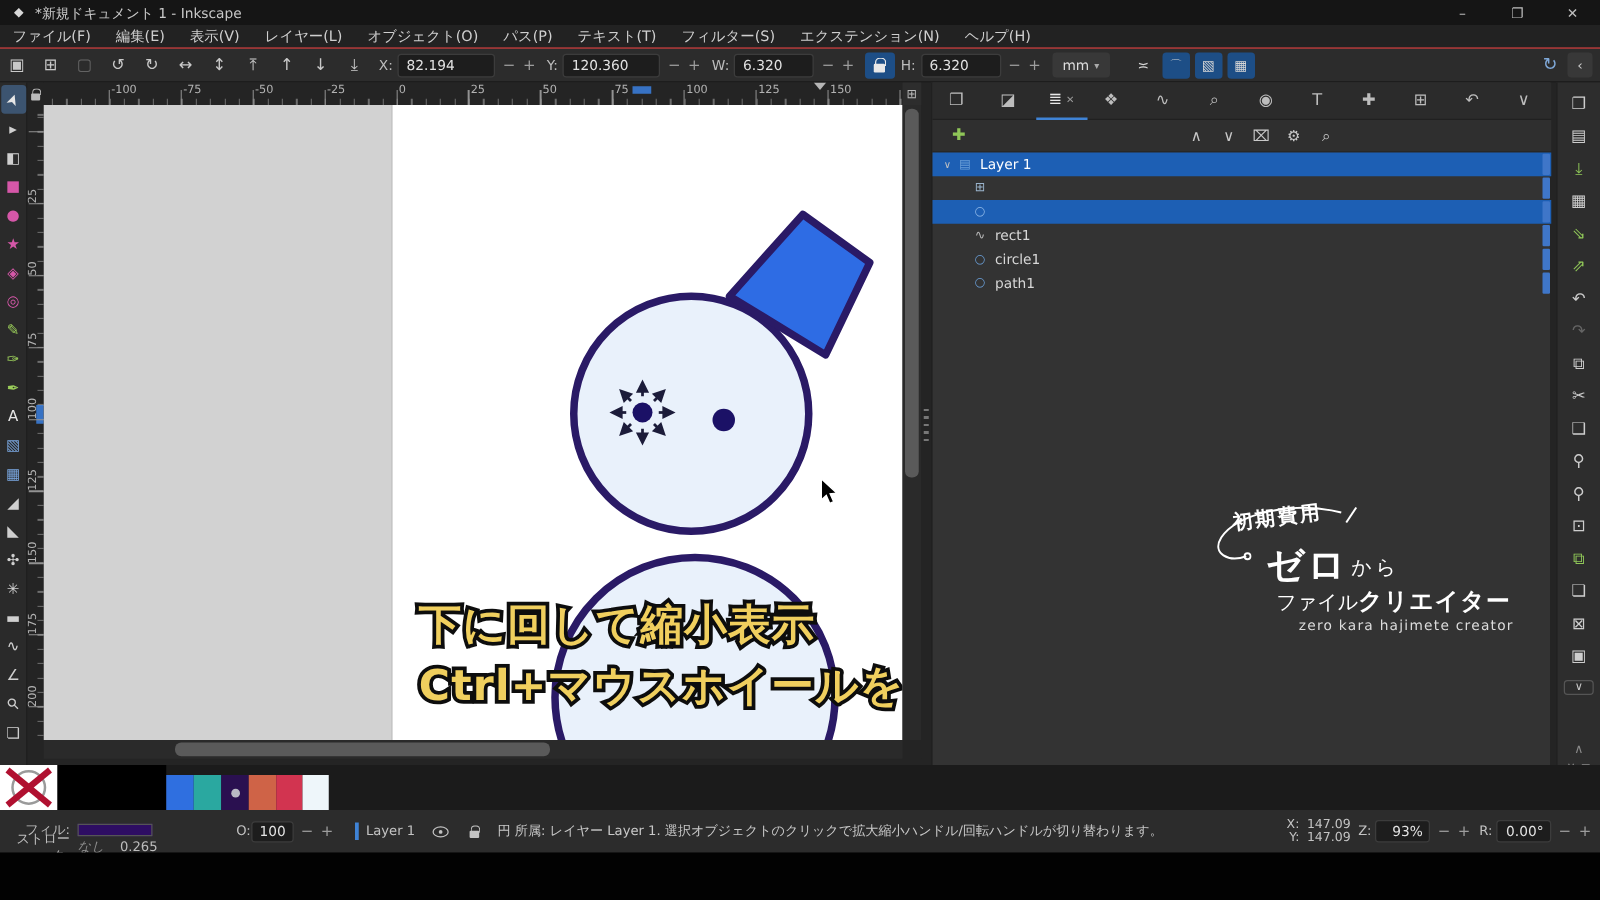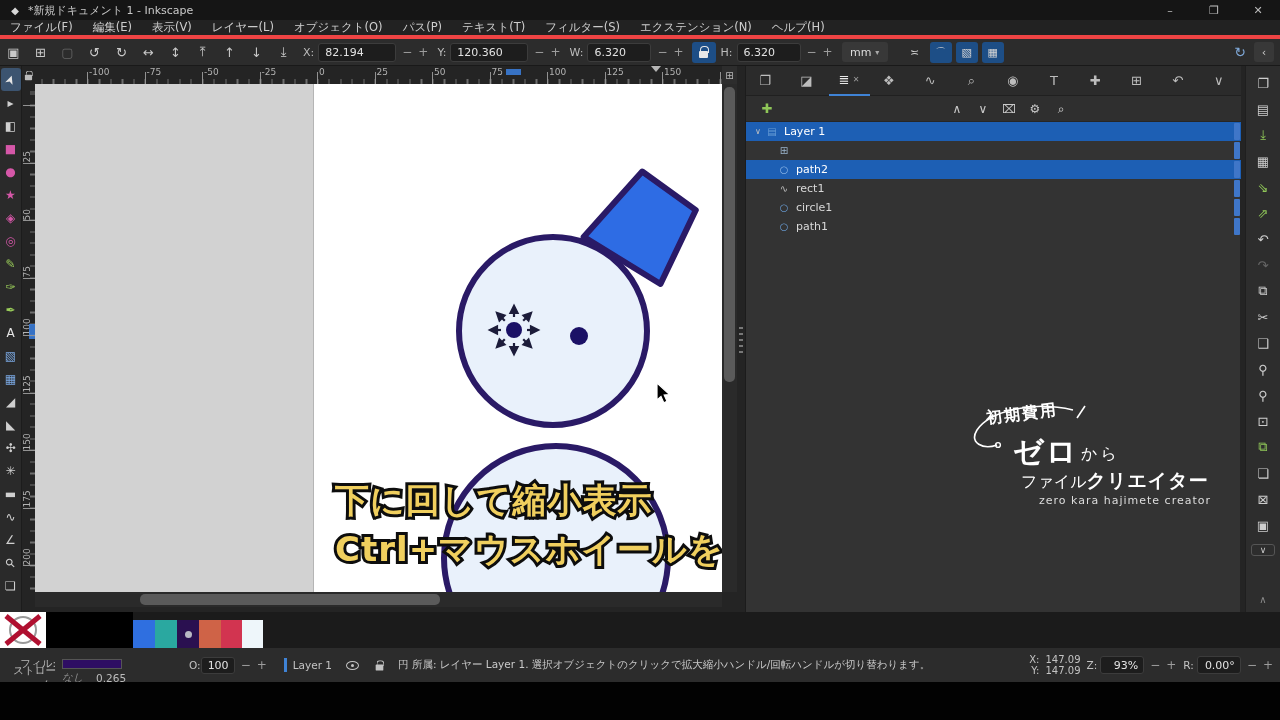--- a/index.html
+++ b/index.html
@@ -11,21 +11,21 @@
   
   #titlebar { left:0; top:0; width:1280px; height:20px; background:#151515;
     display:flex; align-items:center; color:#c9c9c9; font-size:11px; }
   #titlebar .appicon { width:14px; text-align:center; margin:0 6px 0 8px; color:#d8d8d8; font-size:10px;}
   #titlebar .wbtns { margin-left:auto; display:flex; }
   #titlebar .wbtn { width:44px; height:20px; display:flex; align-items:center; justify-content:center;
     color:#bdbdbd; font-size:11px; }
 
   
   #menubar { left:0; top:20px; width:1280px; height:19px; background:#222222;
-    display:flex; align-items:center; color:#cfcfcf; font-size:11.5px; border-bottom:4px solid #ef4444;}
+    display:flex; align-items:center; color:#cfcfcf; font-size:11.5px; border-bottom:1px solid #ef4444;}
   #menubar .mitem { padding:0 10px; height:100%; display:flex; align-items:center; }
 
   
   #toolbar { left:0; top:39px; width:1280px; height:27px; background:#2c2c2c;
     display:flex; align-items:center; color:#c5c5c5; font-size:11px; border-bottom:1px solid #191919;}
   #toolbar .tbtn { width:27px; height:23px; display:flex; align-items:center; justify-content:center;
     font-size:13px; color:#c9c9c9; border-radius:3px; }
   .tbtn.green { color:#8fc658; }
   .tbtn.dim { opacity:.35; }
   .fldgrp { display:flex; align-items:center; margin-left:6px; }
@@ -544,21 +544,20 @@
           <span class="ltag" style="background: rgb(63, 118, 200);"></span>
         </div>
         <div class="lrow child">
           <span class="chev"></span>
           <span class="licon" style="color: rgb(154, 180, 204);">⊞</span>
           <span class="ltag" style="background: rgb(63, 118, 200);"></span>
         </div>
         <div class="lrow child selected">
           <span class="chev"></span>
           <span class="licon" style="color: rgb(143, 184, 232);">○</span>
-          <span class="llabel">path2</span>
           <span class="ltag" style="background: rgb(63, 118, 200);"></span>
         </div>
         <div class="lrow child">
           <span class="chev"></span>
           <span class="licon" style="color: rgb(185, 185, 185);">∿</span>
           <span class="llabel">rect1</span>
           <span class="ltag" style="background: rgb(63, 118, 200);"></span>
         </div>
         <div class="lrow child">
           <span class="chev"></span>

